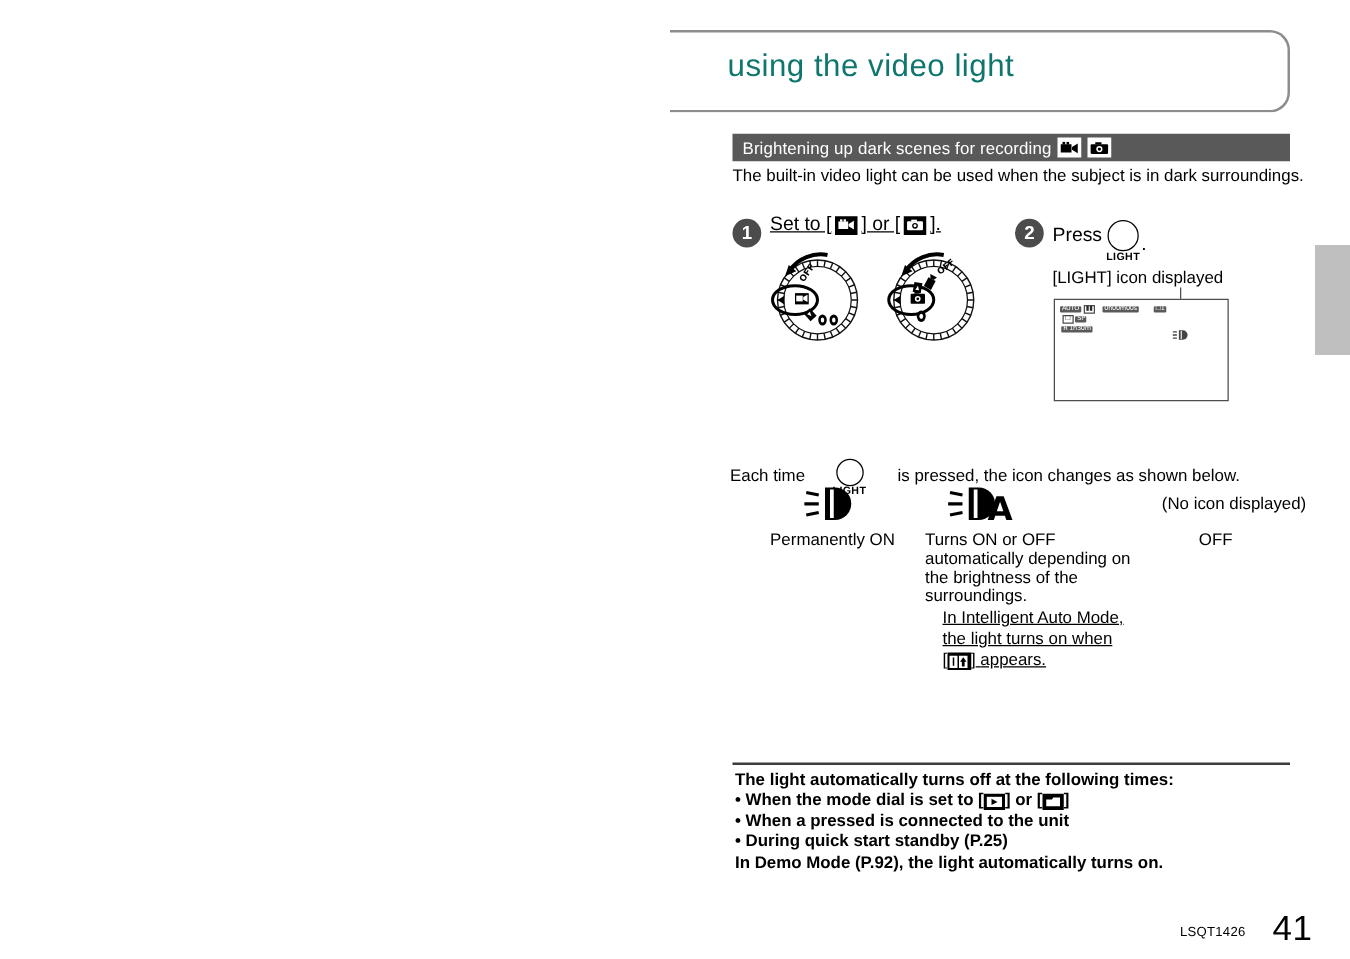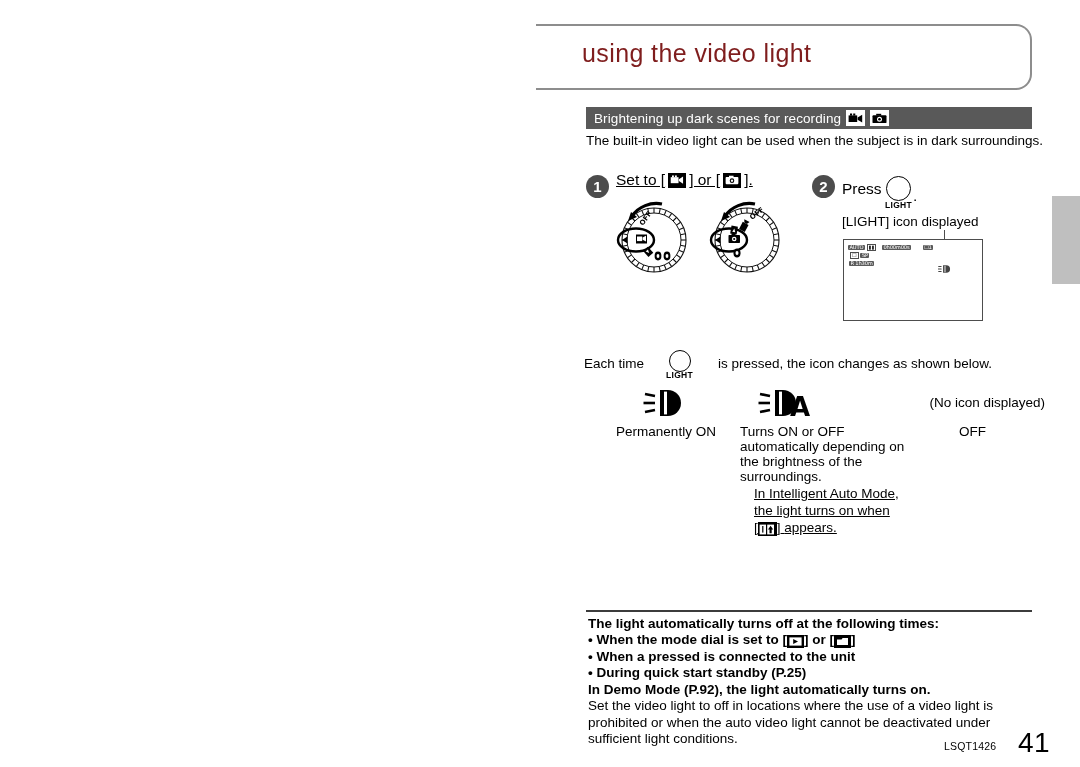--- a/index.html
+++ b/index.html
@@ -34,21 +34,21 @@
     border-bottom-right-radius: 16px;
     box-sizing: border-box;
     background: #ffffff;
   }
   .title-text {
     position: absolute;
     left: 46px;
     top: 13px;
     font-size: 25px;
     letter-spacing: 0.4px;
-    color: #7f1d1d;
+    color: #0f766e;
     white-space: nowrap;
   }
 
   
   .section-bar {
     position: absolute;
     left: 586px;
     top: 107px;
     width: 446px;
     height: 22px;
@@ -209,21 +209,21 @@
     display: inline-block;
     border: 0.8px solid #4d4d4d;
     padding: 0px 1px;
     font-size: 5.2px;
   }
 
   
   .eachtime-row {
     position: absolute;
     left: 584px;
-    top: 350px;
+    top: 367px;
     font-size: 13.5px;
     white-space: nowrap;
     display: flex;
     align-items: center;
     gap: 18px;
   }
 
   
   .state-col {
     position: absolute;
@@ -625,21 +625,20 @@
         </svg>
       </span><span>] or [</span><span class="inline-chip" style="width:17px;height:13px;vertical-align:-2px;">
         <svg width="13" height="9" viewBox="0 0 13 9">
           <path d="M 1 2.6 L 5.6 2.6 L 6.6 1 L 12 1 L 12 8 L 1 8 Z" fill="#fff"></path>
         </svg>
       </span><span>]</span>
     </div>
     <div class="ln">• When a pressed is connected to the unit</div>
     <div class="ln">• During quick start standby (P.25)</div>
     <div class="ln">In Demo Mode (P.92), the light automatically turns on.</div>
-    <div class="wrap">Set the video light to off in locations where the use of a video light is prohibited or when the auto video light cannot be deactivated under sufficient light conditions.</div>
   </div>
 
   <div class="edge-tab"></div>
 
   <div class="footer-code">LSQT1426</div>
   <div class="footer-page">41</div>
 
 </div>
 
 </body></html>

